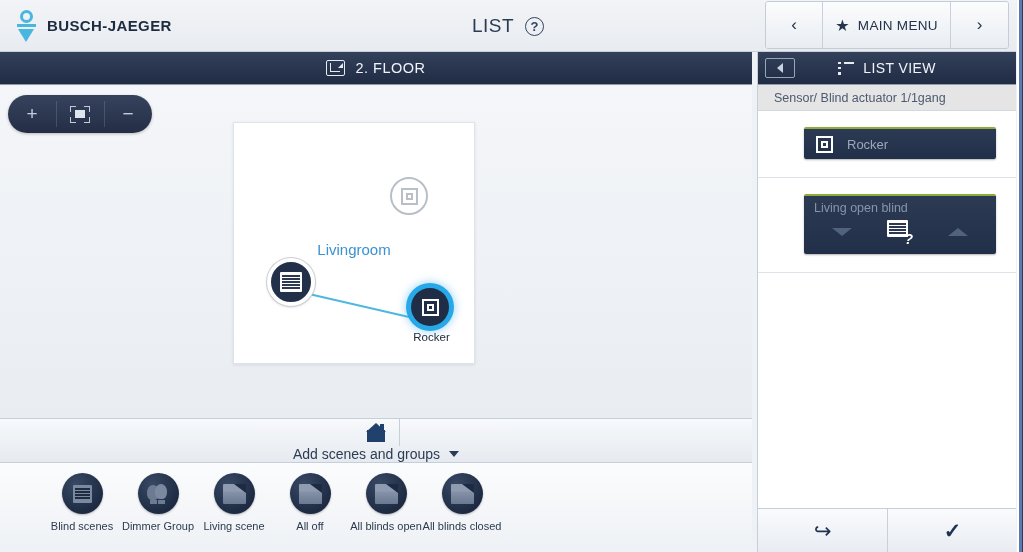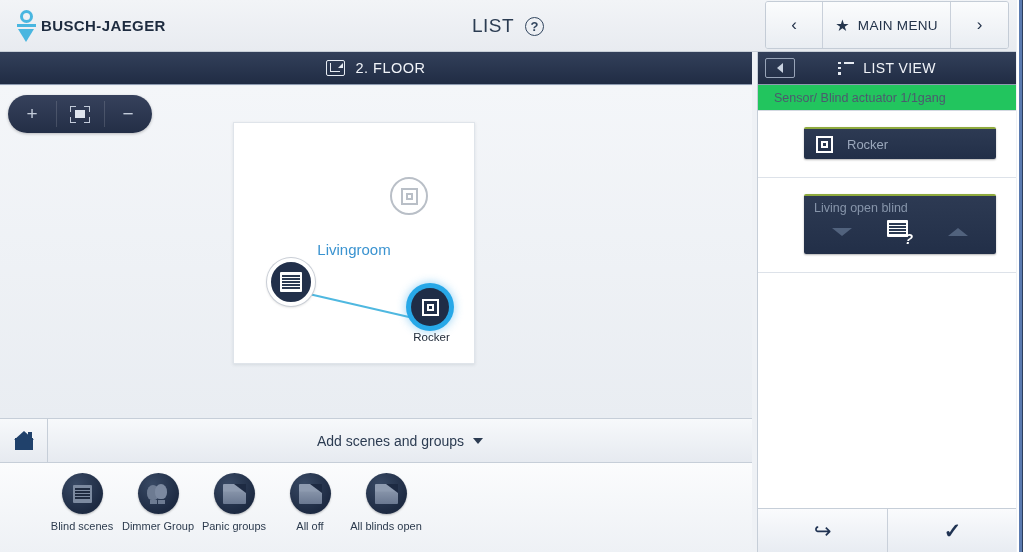--- a/index.html
+++ b/index.html
@@ -11,21 +11,21 @@
   }
   #app { position: relative; width: 1023px; height: 552px; background: #eef1f5; }
 
   
   .topbar {
     position: absolute; left: 0; top: 0; width: 1016px; height: 52px;
     background: linear-gradient(#f2f4f7, #e8ebf0);
     border-bottom: 1px solid #c8cfd8;
     display: flex; align-items: center;
   }
-  .brand { display: flex; align-items: center; padding-left: 16px; gap: 3px; }
+  .brand { display: flex; align-items: center; padding-left: 16px; gap: 9px; }
   .brand-logo { width: 22px; height: 34px; position: relative; }
   .bl-circle {
     position: absolute; left: 4px; top: 1px; width: 13px; height: 13px;
     border: 3px solid #49b6e0; border-radius: 50%;
   }
   .bl-bar {
     position: absolute; left: 1px; top: 15px; width: 19px; height: 3px; background: #49b6e0;
   }
   .bl-tri {
     position: absolute; left: 2px; top: 20px; width: 0; height: 0;
@@ -163,21 +163,21 @@
     display: flex; flex-direction: column; justify-content: space-evenly;
     padding: 2.5px 2px; gap: 1px;
   }
   .blind-glyph span { display: block; height: 1.6px; background: #2b3a52; }
 
   
   .addbar {
     position: absolute; left: 0; top: 418px; width: 752px; height: 45px;
     background: linear-gradient(#f7f9fb, #e6eaf0);
     border-top: 1px solid #c6ced8; border-bottom: 1px solid #c6ced8;
-    display: flex; align-items: center;
+    display: flex; align-items: center; flex-direction: column;
   }
   .home-btn {
     width: 48px; height: 100%; border-right: 1px solid #c6ced8;
     display: flex; align-items: center; justify-content: center;
   }
   .home-glyph { width: 20px; height: 19px; position: relative; }
   .home-glyph::before {
     content: ""; position: absolute; left: 1px; bottom: 0; width: 18px; height: 12px;
     background: #20416b;
   }
@@ -276,21 +276,21 @@
   .list-icon span:nth-child(2) { top: 5.5px; }
   .list-icon span:nth-child(3) { top: 11px; }
   .list-icon em {
     position: absolute; left: 0; width: 2.4px; height: 2.4px; background: #e7ecf3;
   }
   .list-icon em:nth-of-type(1) { top: 0; }
   .list-icon em:nth-of-type(2) { top: 5.3px; }
   .list-icon em:nth-of-type(3) { top: 10.7px; }
   .rp-title { color: #f0f3f8; font-size: 14px; letter-spacing: .4px; }
   .rp-sub {
-    height: 26px; background: #22c55e; border-bottom: 1px solid #d3d9e1;
+    height: 26px; background: #e5e5e5; border-bottom: 1px solid #d3d9e1;
     display: flex; align-items: center; padding-left: 16px;
     font-size: 12.5px; color: #4c5a6e;
   }
   .rp-section {
     padding: 16px 20px 18px 46px; border-bottom: 1px solid #dde2e9;
   }
   .dev-card {
     background: linear-gradient(#2d3a53, #222f48);
     border-top: 2px solid #8faa3e;
     border-radius: 2px;
@@ -476,21 +476,21 @@
 
 
     <div class="scene-item">
       <div class="scene-circle">
         <span class="clapper">
           <i class="body"></i>
             <i class="top"></i>
             <i class="cut"></i>
         </span>
       </div>
-      <div class="scene-label">Panic groups</div>
+      <div class="scene-label">Living scene</div>
     </div>
 
     <div class="scene-item">
       <div class="scene-circle">
         <span class="clapper">
           <i class="body"></i>
             <i class="top"></i>
             <i class="cut"></i>
         </span>
       </div>
@@ -501,20 +501,30 @@
       <div class="scene-circle">
         <span class="clapper">
           <i class="body"></i>
             <i class="top"></i>
             <i class="cut"></i>
         </span>
       </div>
       <div class="scene-label">All blinds open</div>
     </div>
 
+    <div class="scene-item">
+      <div class="scene-circle">
+        <span class="clapper">
+          <i class="body"></i>
+            <i class="top"></i>
+            <i class="cut"></i>
+        </span>
+      </div>
+      <div class="scene-label">All blinds closed</div>
+    </div>
   </div>
 
   <div class="bottom-shadow"></div>
 
   <div class="rightpanel">
     <div class="rp-header">
       <div class="collapse-btn">
           <i></i>
         </div>
       <div class="rp-title-wrap">

